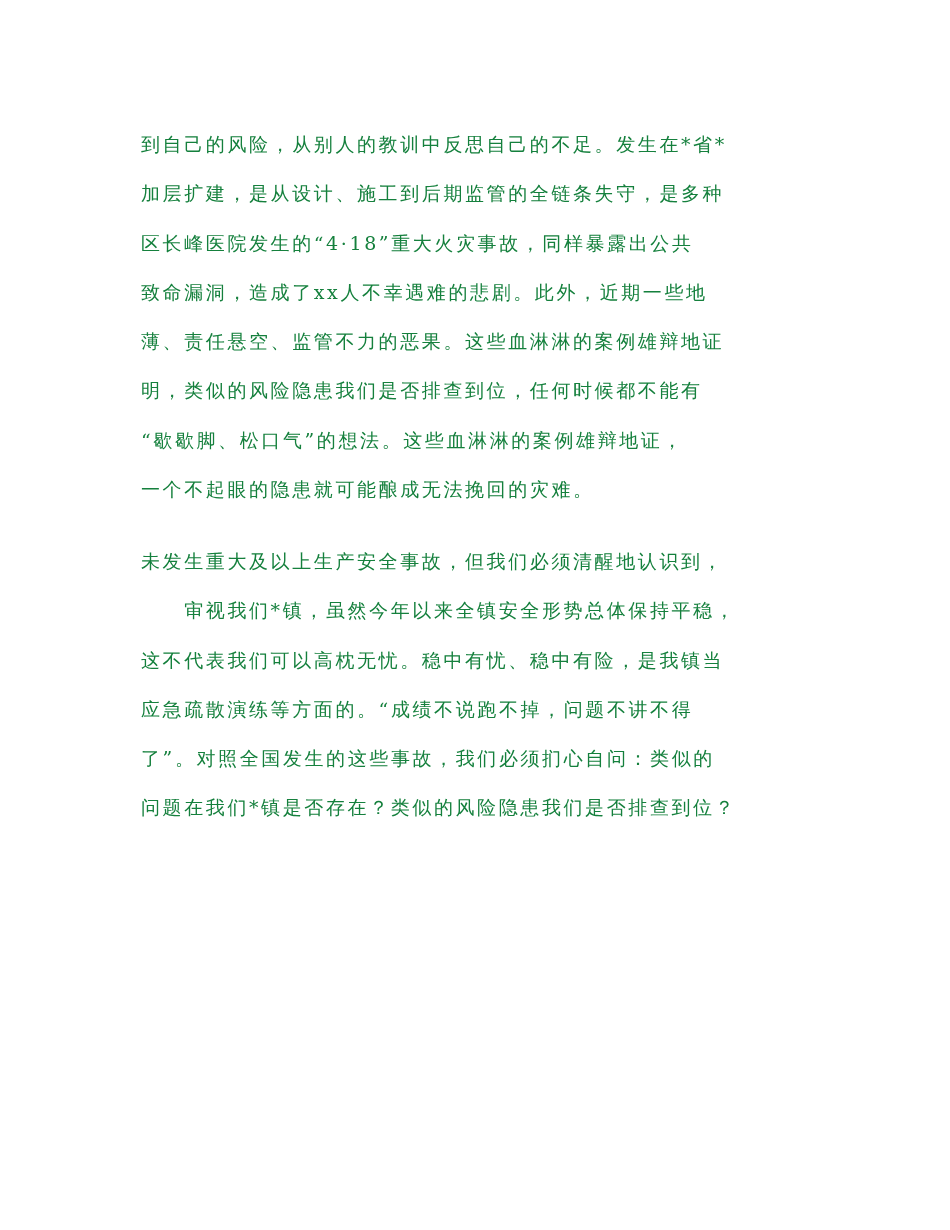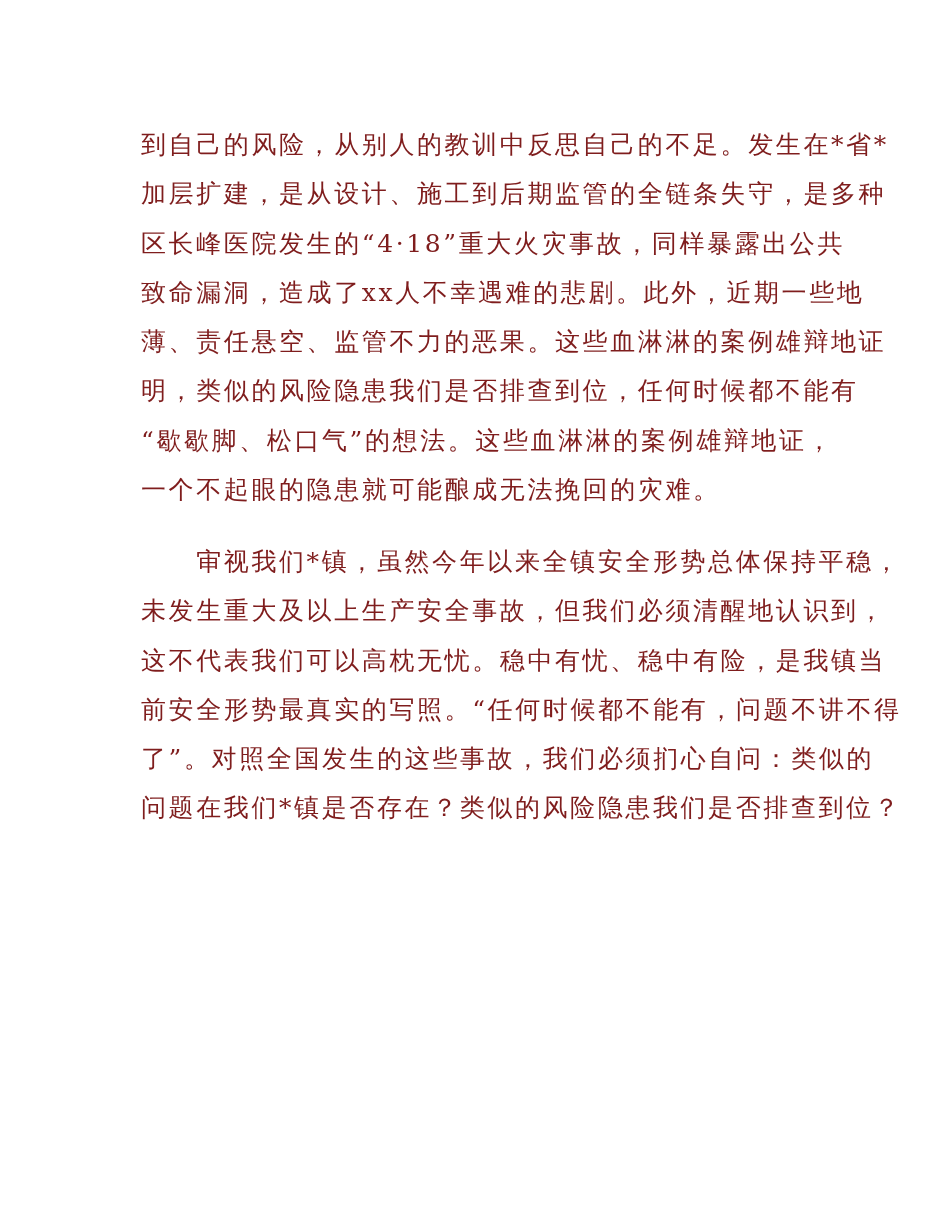--- a/index.html
+++ b/index.html
@@ -15,23 +15,23 @@
     }
     .page {
       position: absolute;
       left: 141px;
       top: 120px;
       width: 672px;
     }
     .para {
       margin: 0;
       font-family: "DejaVu Serif", "Liberation Serif", serif;
-      font-size: 25px;
+      font-size: 19px;
       line-height: 49.25px;
-      color: #7f1d1d;
+      color: #15803d;
       letter-spacing: 2.6px;
       text-align: justify;
       text-justify: inter-character;
     }
     .para .line {
       display: block;
       white-space: nowrap;
       height: 49.25px;
     }
     .para.indent .line.first {
@@ -50,20 +50,20 @@
     <span class="line">加层扩建，是从设计、施工到后期监管的全链条失守，是多种</span>
     <span class="line">区长峰医院发生的“4·18”重大火灾事故，同样暴露出公共</span>
     <span class="line">致命漏洞，造成了xx人不幸遇难的悲剧。此外，近期一些地</span>
     <span class="line">薄、责任悬空、监管不力的恶果。这些血淋淋的案例雄辩地证</span>
     <span class="line">明，类似的风险隐患我们是否排查到位，任何时候都不能有</span>
     <span class="line">“歇歇脚、松口气”的想法。这些血淋淋的案例雄辩地证，</span>
     <span class="line">一个不起眼的隐患就可能酿成无法挽回的灾难。</span>
   </p>
   <div class="para-gap"></div>
   <p class="para indent">
+    <span class="line">未发生重大及以上生产安全事故，但我们必须清醒地认识到，</span>
     <span class="line first">　　审视我们*镇，虽然今年以来全镇安全形势总体保持平稳，</span>
-    <span class="line">未发生重大及以上生产安全事故，但我们必须清醒地认识到，</span>
     <span class="line">这不代表我们可以高枕无忧。稳中有忧、稳中有险，是我镇当</span>
-    <span class="line">前安全形势最真实的写照。“任何时候都不能有，问题不讲不得</span>
+    <span class="line">应急疏散演练等方面的。“成绩不说跑不掉，问题不讲不得</span>
     <span class="line">了”。对照全国发生的这些事故，我们必须扪心自问：类似的</span>
     <span class="line">问题在我们*镇是否存在？类似的风险隐患我们是否排查到位？</span>
   </p>
 </div>
 
 </body></html>

